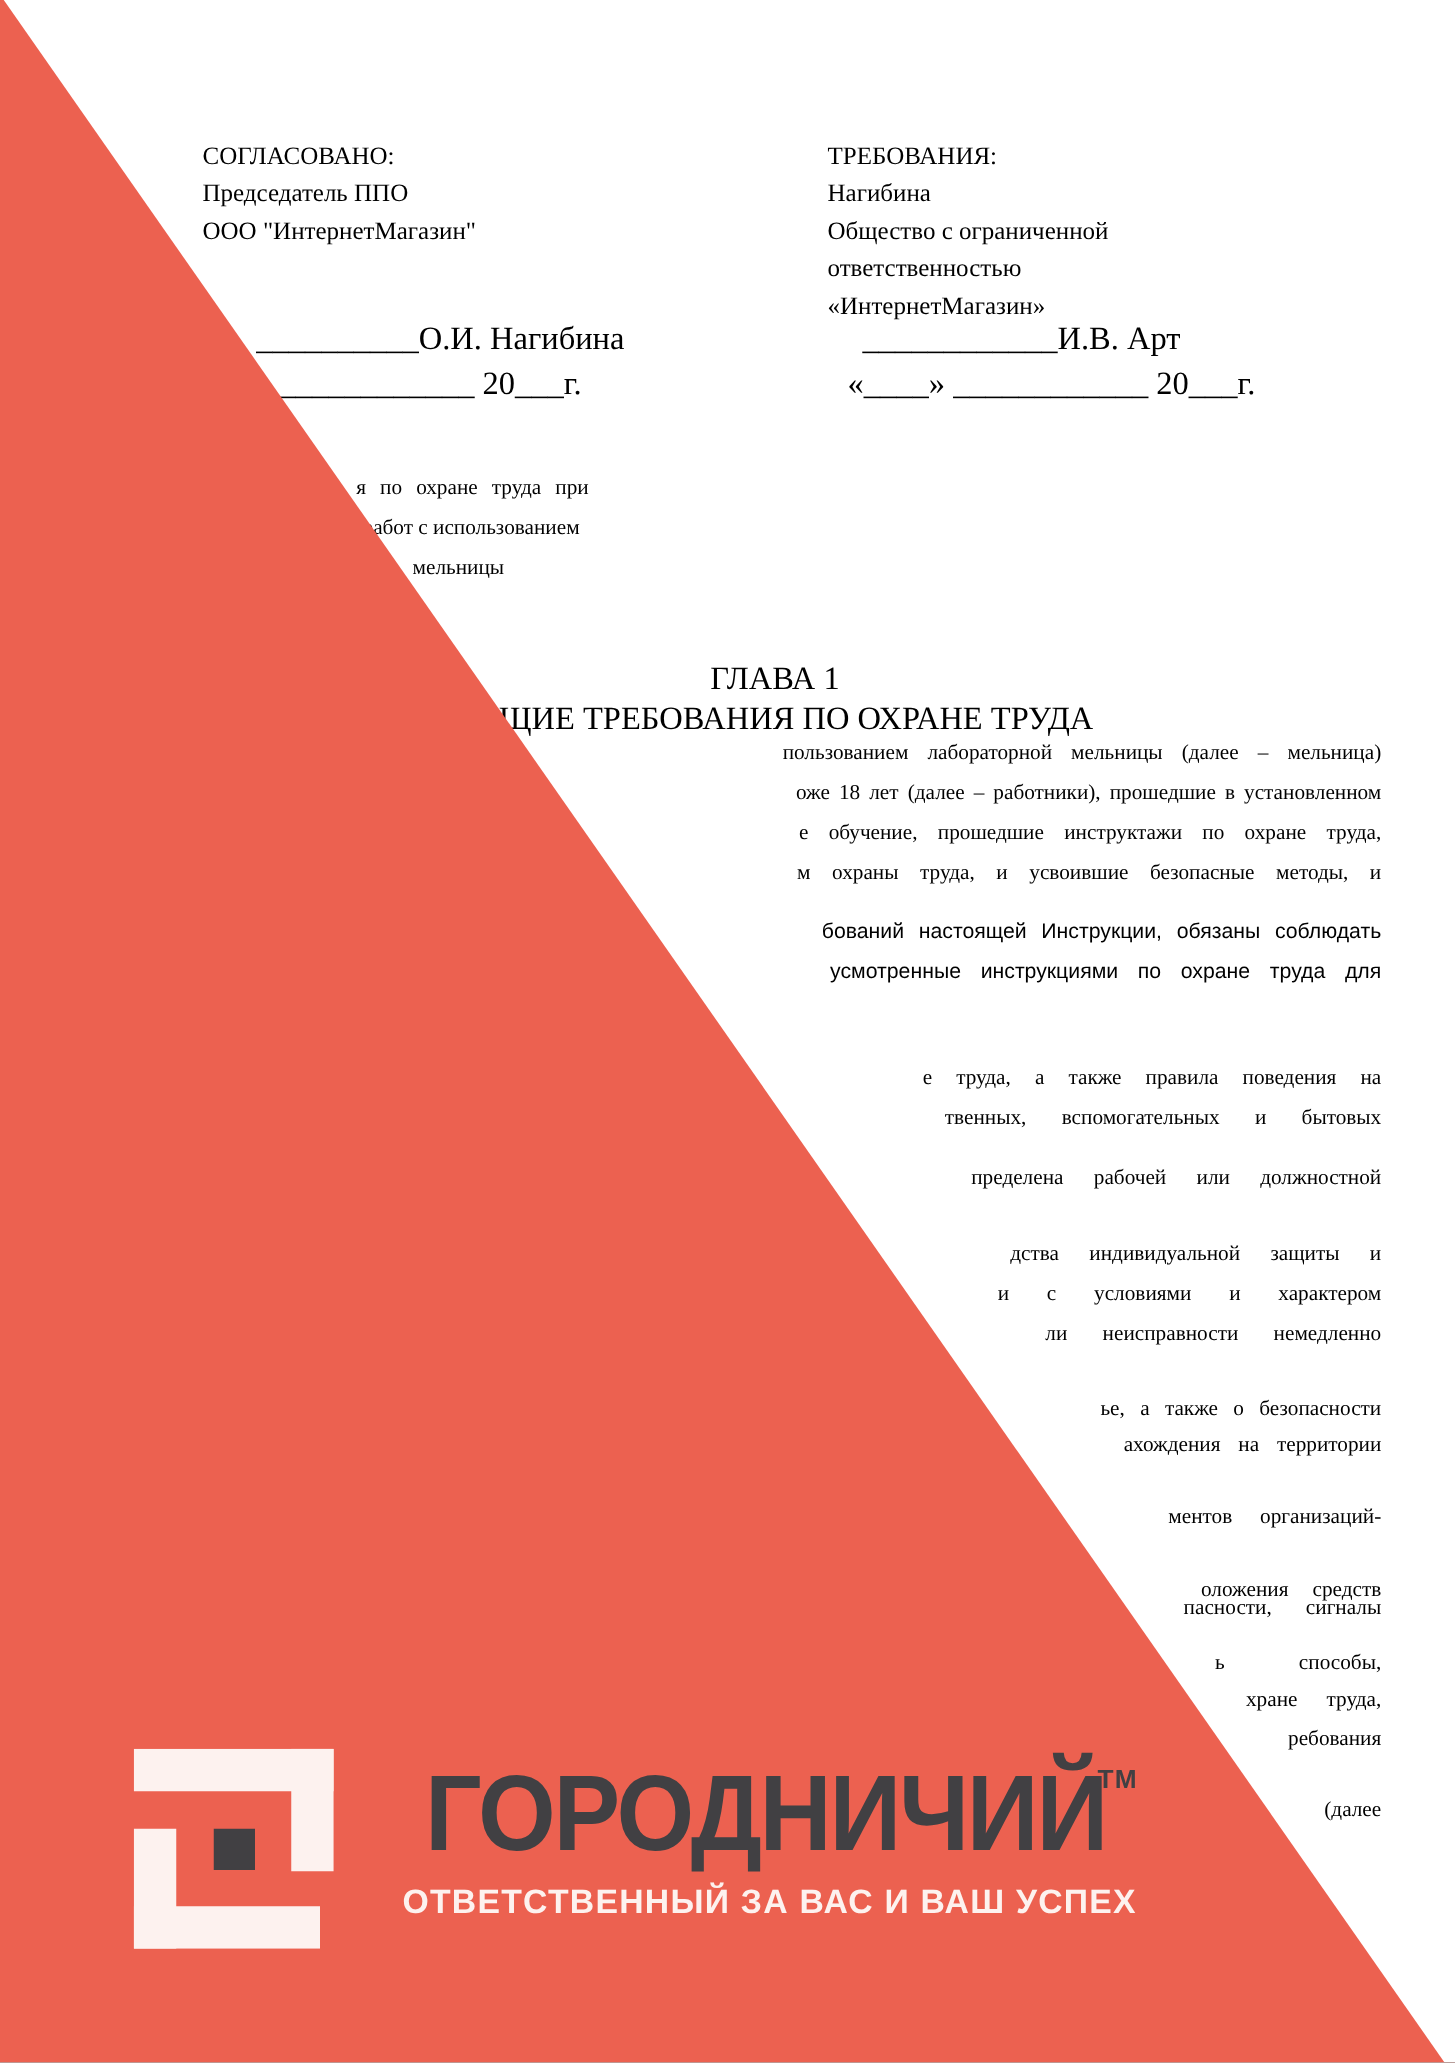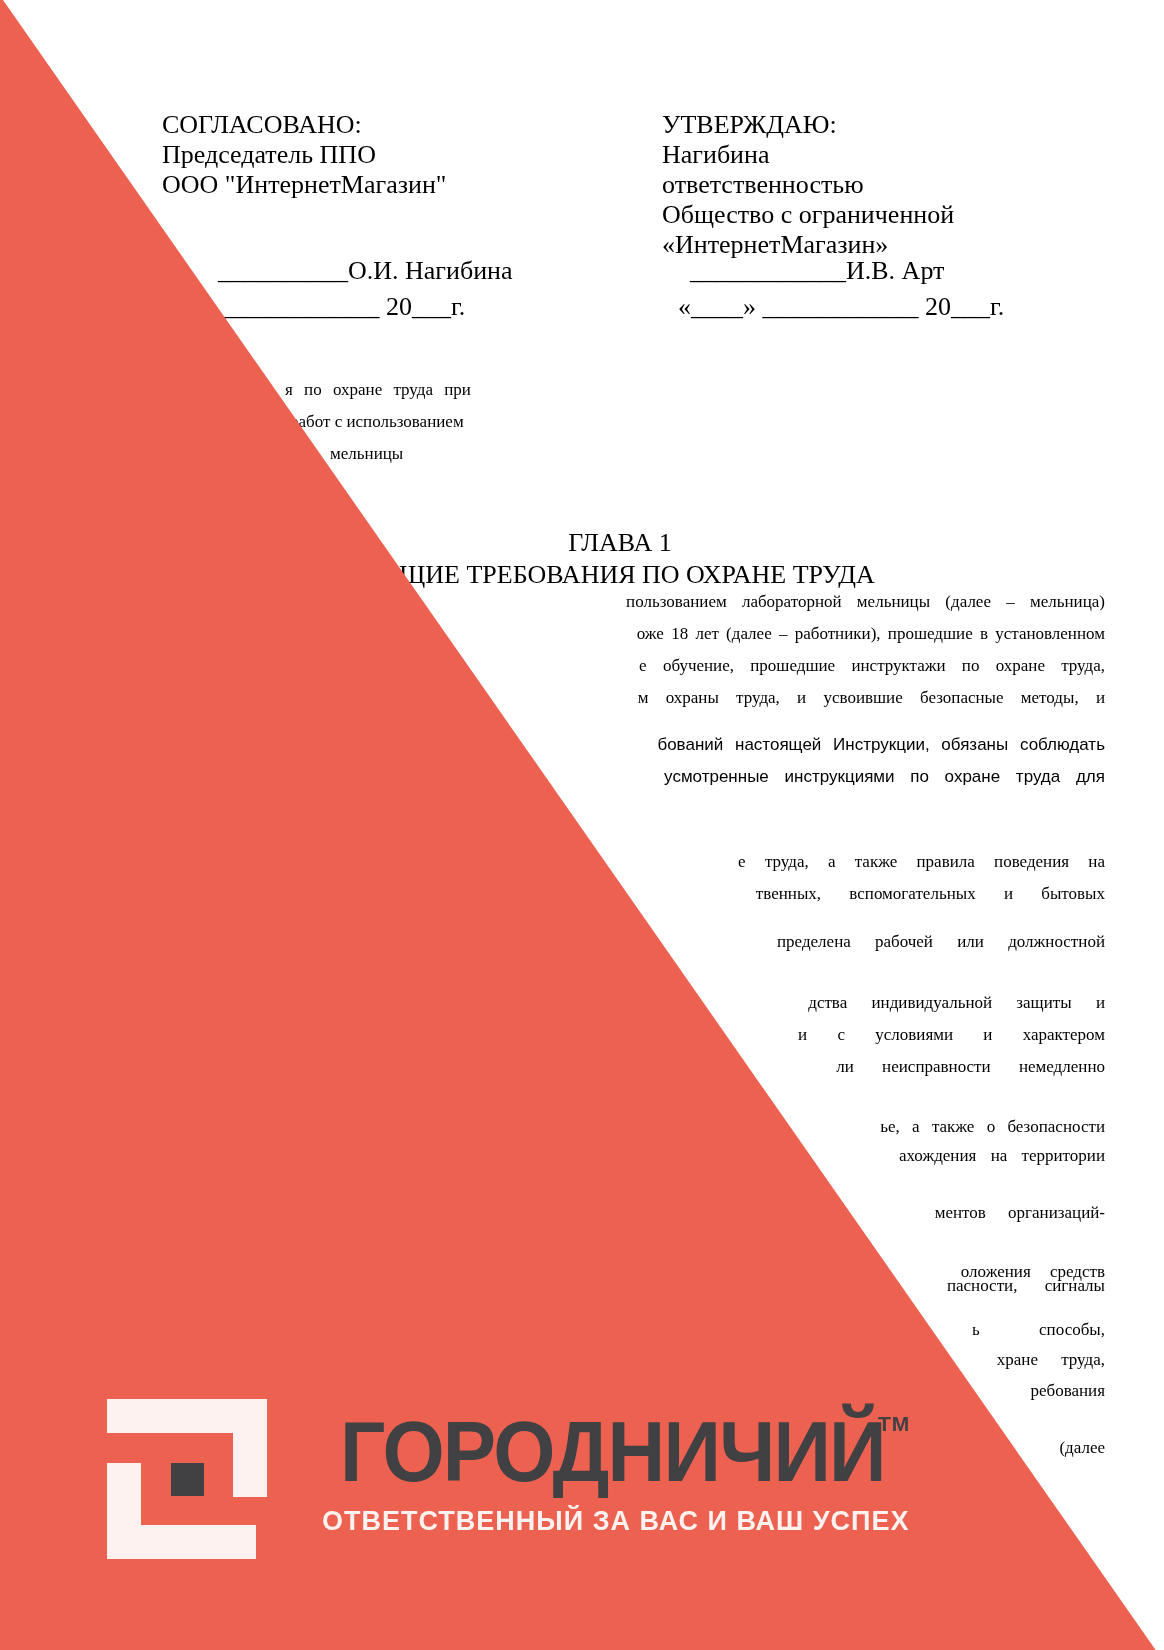--- a/index.html
+++ b/index.html
@@ -8,25 +8,25 @@
     --light:#fdf2ef;
     --ink:#000000;
   }
   html,body{margin:0;padding:0;background:#888;}
   .page{
     position:relative;width:1164px;height:1650px;margin:0 auto;
     background:#ffffff;overflow:hidden;
     font-family:"Liberation Serif",serif;color:var(--ink);
   }
   
-  .appr{position:absolute;top:110px;font-size:26px;line-height:30px;white-space:nowrap;}
+  .appr{position:absolute;top:110px;font-size:20px;line-height:30px;white-space:nowrap;}
   .appr-left{left:162px;}
   .appr-right{left:662px;}
   .sig{position:absolute;top:256px;font-size:26px;white-space:nowrap;}
-  .sig-left{left:205px;margin-left:13px;}
+  .sig-left{left:205px;}
   .sig-right{left:690px;}
   .date-line{position:absolute;top:292px;font-size:26px;white-space:nowrap;}
   .date-left{left:178px;}
   .date-right{left:678px;}
   .center-line{position:absolute;left:0;width:1240px;text-align:center;font-size:26px;white-space:nowrap;}
   .chapter-h{top:528px;}
   .chapter-sub{top:560px;}
   .frag{position:absolute;font-size:17px;white-space:nowrap;}
   .body-frag{right:59px;}
   .sans{font-family:"Liberation Sans",sans-serif;}
@@ -59,24 +59,24 @@
 
   <div id="doc-layer">
 
     <div class="appr appr-left">
       <div>СОГЛАСОВАНО:</div>
       <div>Председатель ППО</div>
       <div>ООО "ИнтернетМагазин"</div>
     </div>
 
     <div class="appr appr-right">
-      <div>УТВЕРЖДАЮ:</div>
+      <div>ТРЕБОВАНИЯ:</div>
       <div>Нагибина</div>
+      <div>Общество с ограниченной</div>
       <div>ответственностью</div>
-      <div>Общество с ограниченной</div>
       <div>«ИнтернетМагазин»</div>
     </div>
 
     <div class="sig sig-left">
       <span>__________</span><span>О.И. Нагибина</span>
     </div>
     <div class="date-line date-left">__»  ____________  20___г.</div>
 
     <div class="sig sig-right">
       <span>____________</span><span>И.В. Арт</span>

